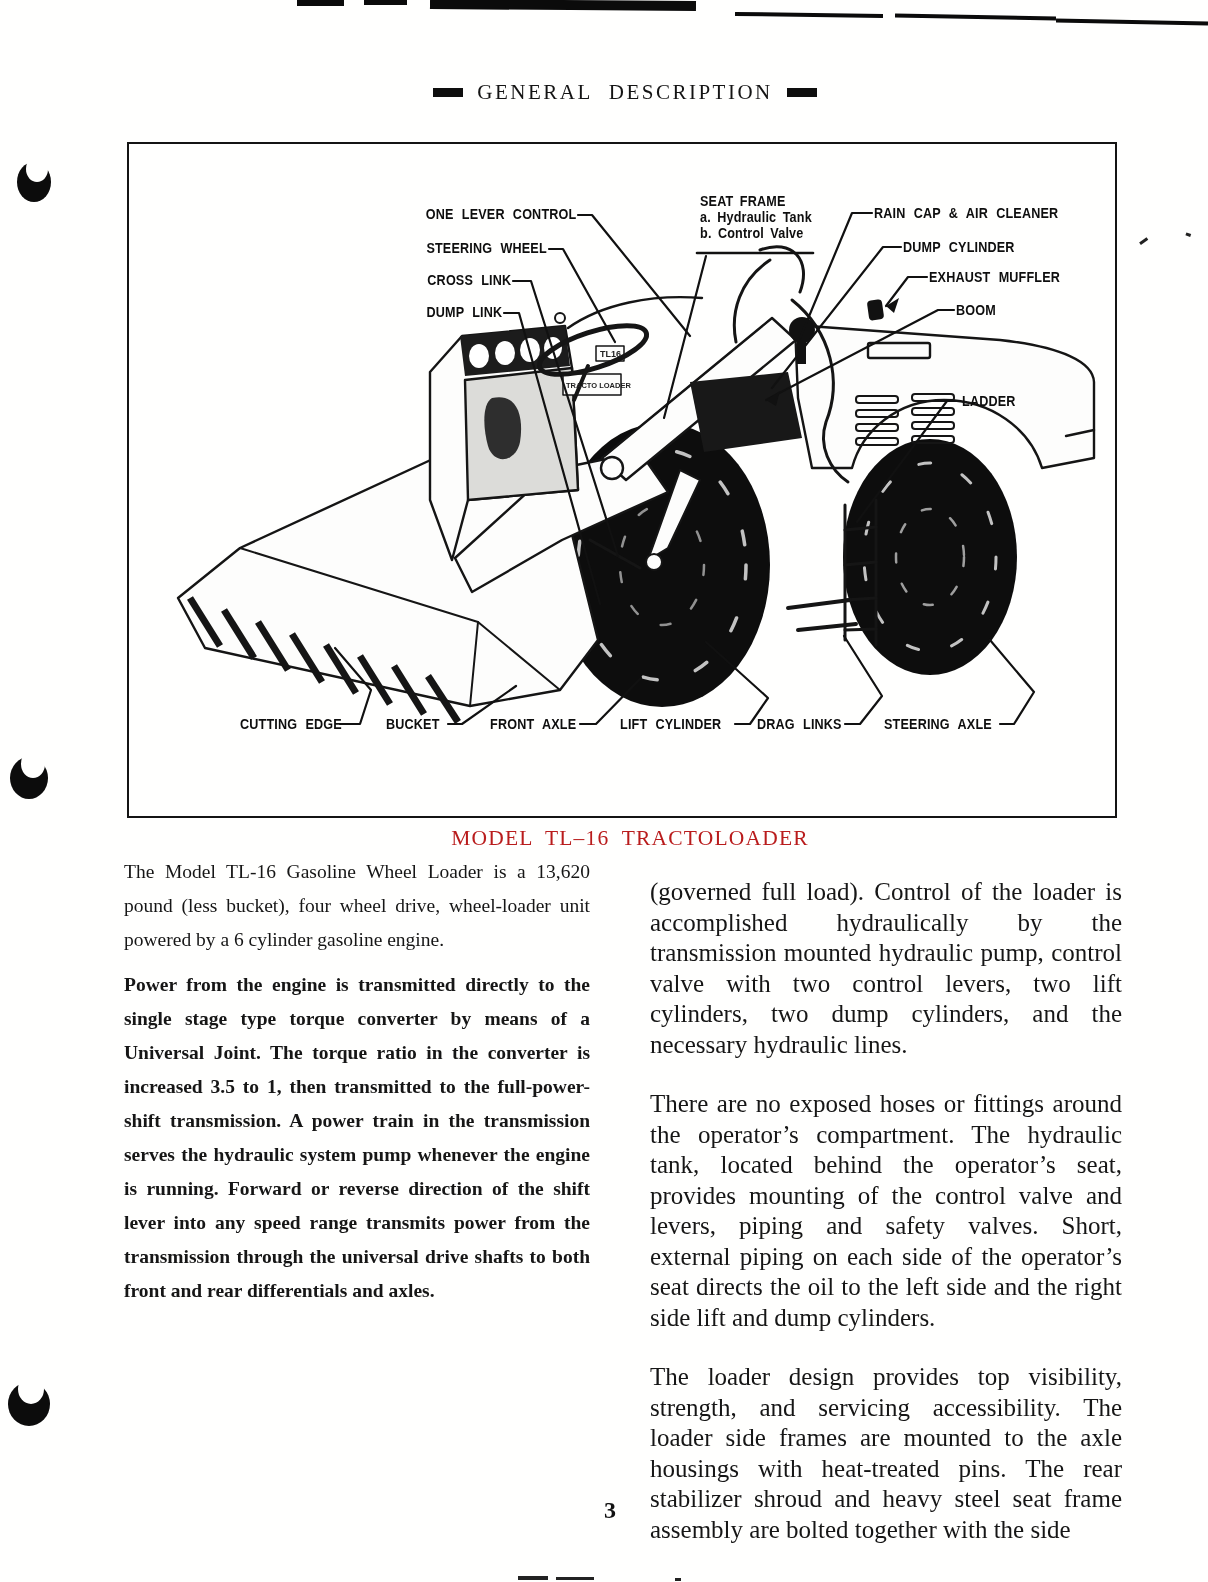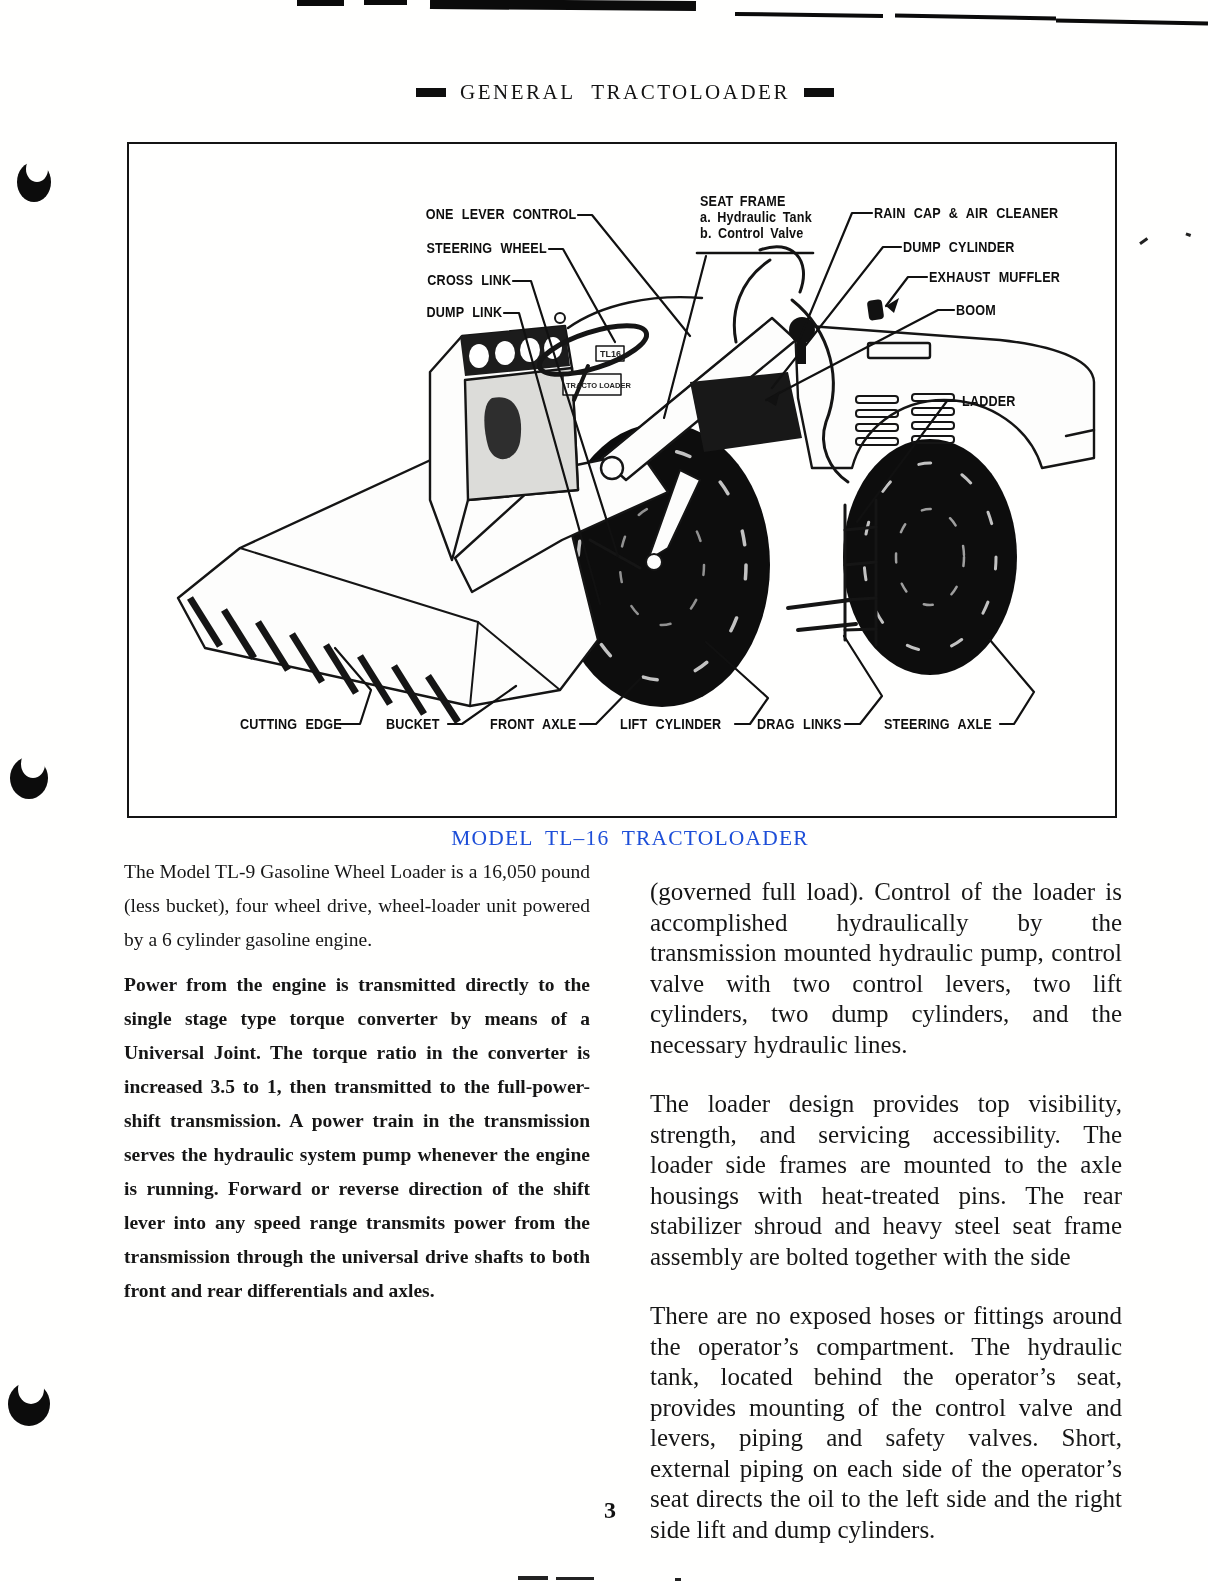--- a/index.html
+++ b/index.html
@@ -39,21 +39,21 @@
   }
   .callout.anchor-r { transform-origin:right center; }
   .callout.anchor-l { transform-origin:left center; }
   #seat-frame-label { position:absolute; left:700px; top:193px; line-height:19px;
     font:700 14px "Liberation Sans", sans-serif; letter-spacing:.2px; word-spacing:3px;
     color:#0e0e0e; transform:scaleX(.9); transform-origin:left center; white-space:nowrap; }
   
   #caption {
     position:absolute; left:0; top:826px; width:100%; text-align:center;
     padding-left:52px; box-sizing:border-box;
-    font:400 21.5px "Liberation Serif", serif; letter-spacing:1.2px; word-spacing:6px; color:#1d4ed8;
+    font:400 21.5px "Liberation Serif", serif; letter-spacing:1.2px; word-spacing:6px; color:#b91c1c;
   }
   
   .col { position:absolute; color:#161616; }
   .col p { margin:0; text-align:justify; }
   #col-left { left:124px; top:855px; width:466px; font-size:19.5px; line-height:34px; }
   #col-left p { margin-bottom:11px; }
   #col-left p + p { margin-bottom:36px;font-weight:bold; }
   #col-right { left:650px; top:877px; width:472px; font-size:25px; line-height:30.5px; }
   #col-right p { margin-bottom:29px; }
   
@@ -83,21 +83,21 @@
     <span class="b1"></span>
       <span class="b2" style="left:11px; top:-7px; width:24px; height:28px;"></span>
   </div>
   <div class="blob" style="left:8px; top:1382px; width:42px; height:44px;">
     <span class="b1"></span>
       <span class="b2" style="left:10px; top:-8px; width:26px; height:30px;"></span>
   </div>
 
   <div id="header">
     <span class="hbar"></span>
-    <span class="htext">GENERAL TRACTOLOADER</span>
+    <span class="htext">GENERAL DESCRIPTION</span>
     <span class="hbar"></span>
   </div>
 
   <div id="figure-box"></div>
 
   <svg id="fig-svg" viewBox="0 0 1208 1582">
     <g stroke="#151515" stroke-width="2.4" fill="none" stroke-linejoin="round" stroke-linecap="round">
 
       <g>
         <ellipse cx="930" cy="557" rx="87" ry="118" fill="#0d0d0d" stroke="none"></ellipse>
@@ -261,27 +261,27 @@
   <div class="callout anchor-l" style="left:240px; top:716px;">CUTTING EDGE</div>
   <div class="callout anchor-l" style="left:386px; top:716px;">BUCKET</div>
   <div class="callout anchor-l" style="left:490px; top:716px;">FRONT AXLE</div>
   <div class="callout anchor-l" style="left:620px; top:716px;">LIFT CYLINDER</div>
   <div class="callout anchor-l" style="left:757px; top:716px;">DRAG LINKS</div>
   <div class="callout anchor-l" style="left:884px; top:716px;">STEERING AXLE</div>
 
   <div id="caption">MODEL TL–16 TRACTOLOADER</div>
 
   <div id="col-left" class="col">
-    <p>The Model TL-9 Gasoline Wheel Loader is a 16,050 pound (less bucket), four wheel drive, wheel-loader unit powered by a 6 cylinder gasoline engine.</p>
+    <p>The Model TL-16 Gasoline Wheel Loader is a 13,620 pound (less bucket), four wheel drive, wheel-loader unit powered by a 6 cylinder gasoline engine.</p>
     <p>Power from the engine is transmitted directly to the single stage type torque converter by means of a Universal Joint. The torque ratio in the converter is increased 3.5 to 1, then transmitted to the full-power-shift transmission. A power train in the transmission serves the hydraulic system pump whenever the engine is running. Forward or reverse direction of the shift lever into any speed range transmits power from the transmission through the universal drive shafts to both front and rear differentials and axles.</p>
   </div>
   <div id="col-right" class="col">
     <p>(governed full load). Control of the loader is accomplished hydraulically by the transmission mounted hydraulic pump, control valve with two control levers, two lift cylinders, two dump cylinders, and the necessary hydraulic lines.</p>
+    <p>There are no exposed hoses or fittings around the operator’s compartment. The hydraulic tank, located behind the operator’s seat, provides mounting of the control valve and levers, piping and safety valves. Short, external piping on each side of the operator’s seat directs the oil to the left side and the right side lift and dump cylinders.</p>
     <p>The loader design provides top visibility, strength, and servicing accessibility. The loader side frames are mounted to the axle housings with heat-treated pins. The rear stabilizer shroud and heavy steel seat frame assembly are bolted together with the side</p>
-    <p>There are no exposed hoses or fittings around the operator’s compartment. The hydraulic tank, located behind the operator’s seat, provides mounting of the control valve and levers, piping and safety valves. Short, external piping on each side of the operator’s seat directs the oil to the left side and the right side lift and dump cylinders.</p>
   </div>
 
   <div id="page-number">3</div>
 
   <div class="speck" style="left:518px; top:1576px; width:30px; height:4px;"></div>
   <div class="speck" style="left:556px; top:1577px; width:38px; height:3px;"></div>
   <div class="speck" style="left:675px; top:1578px; width:6px; height:3px;"></div>
 
 </div>
 

